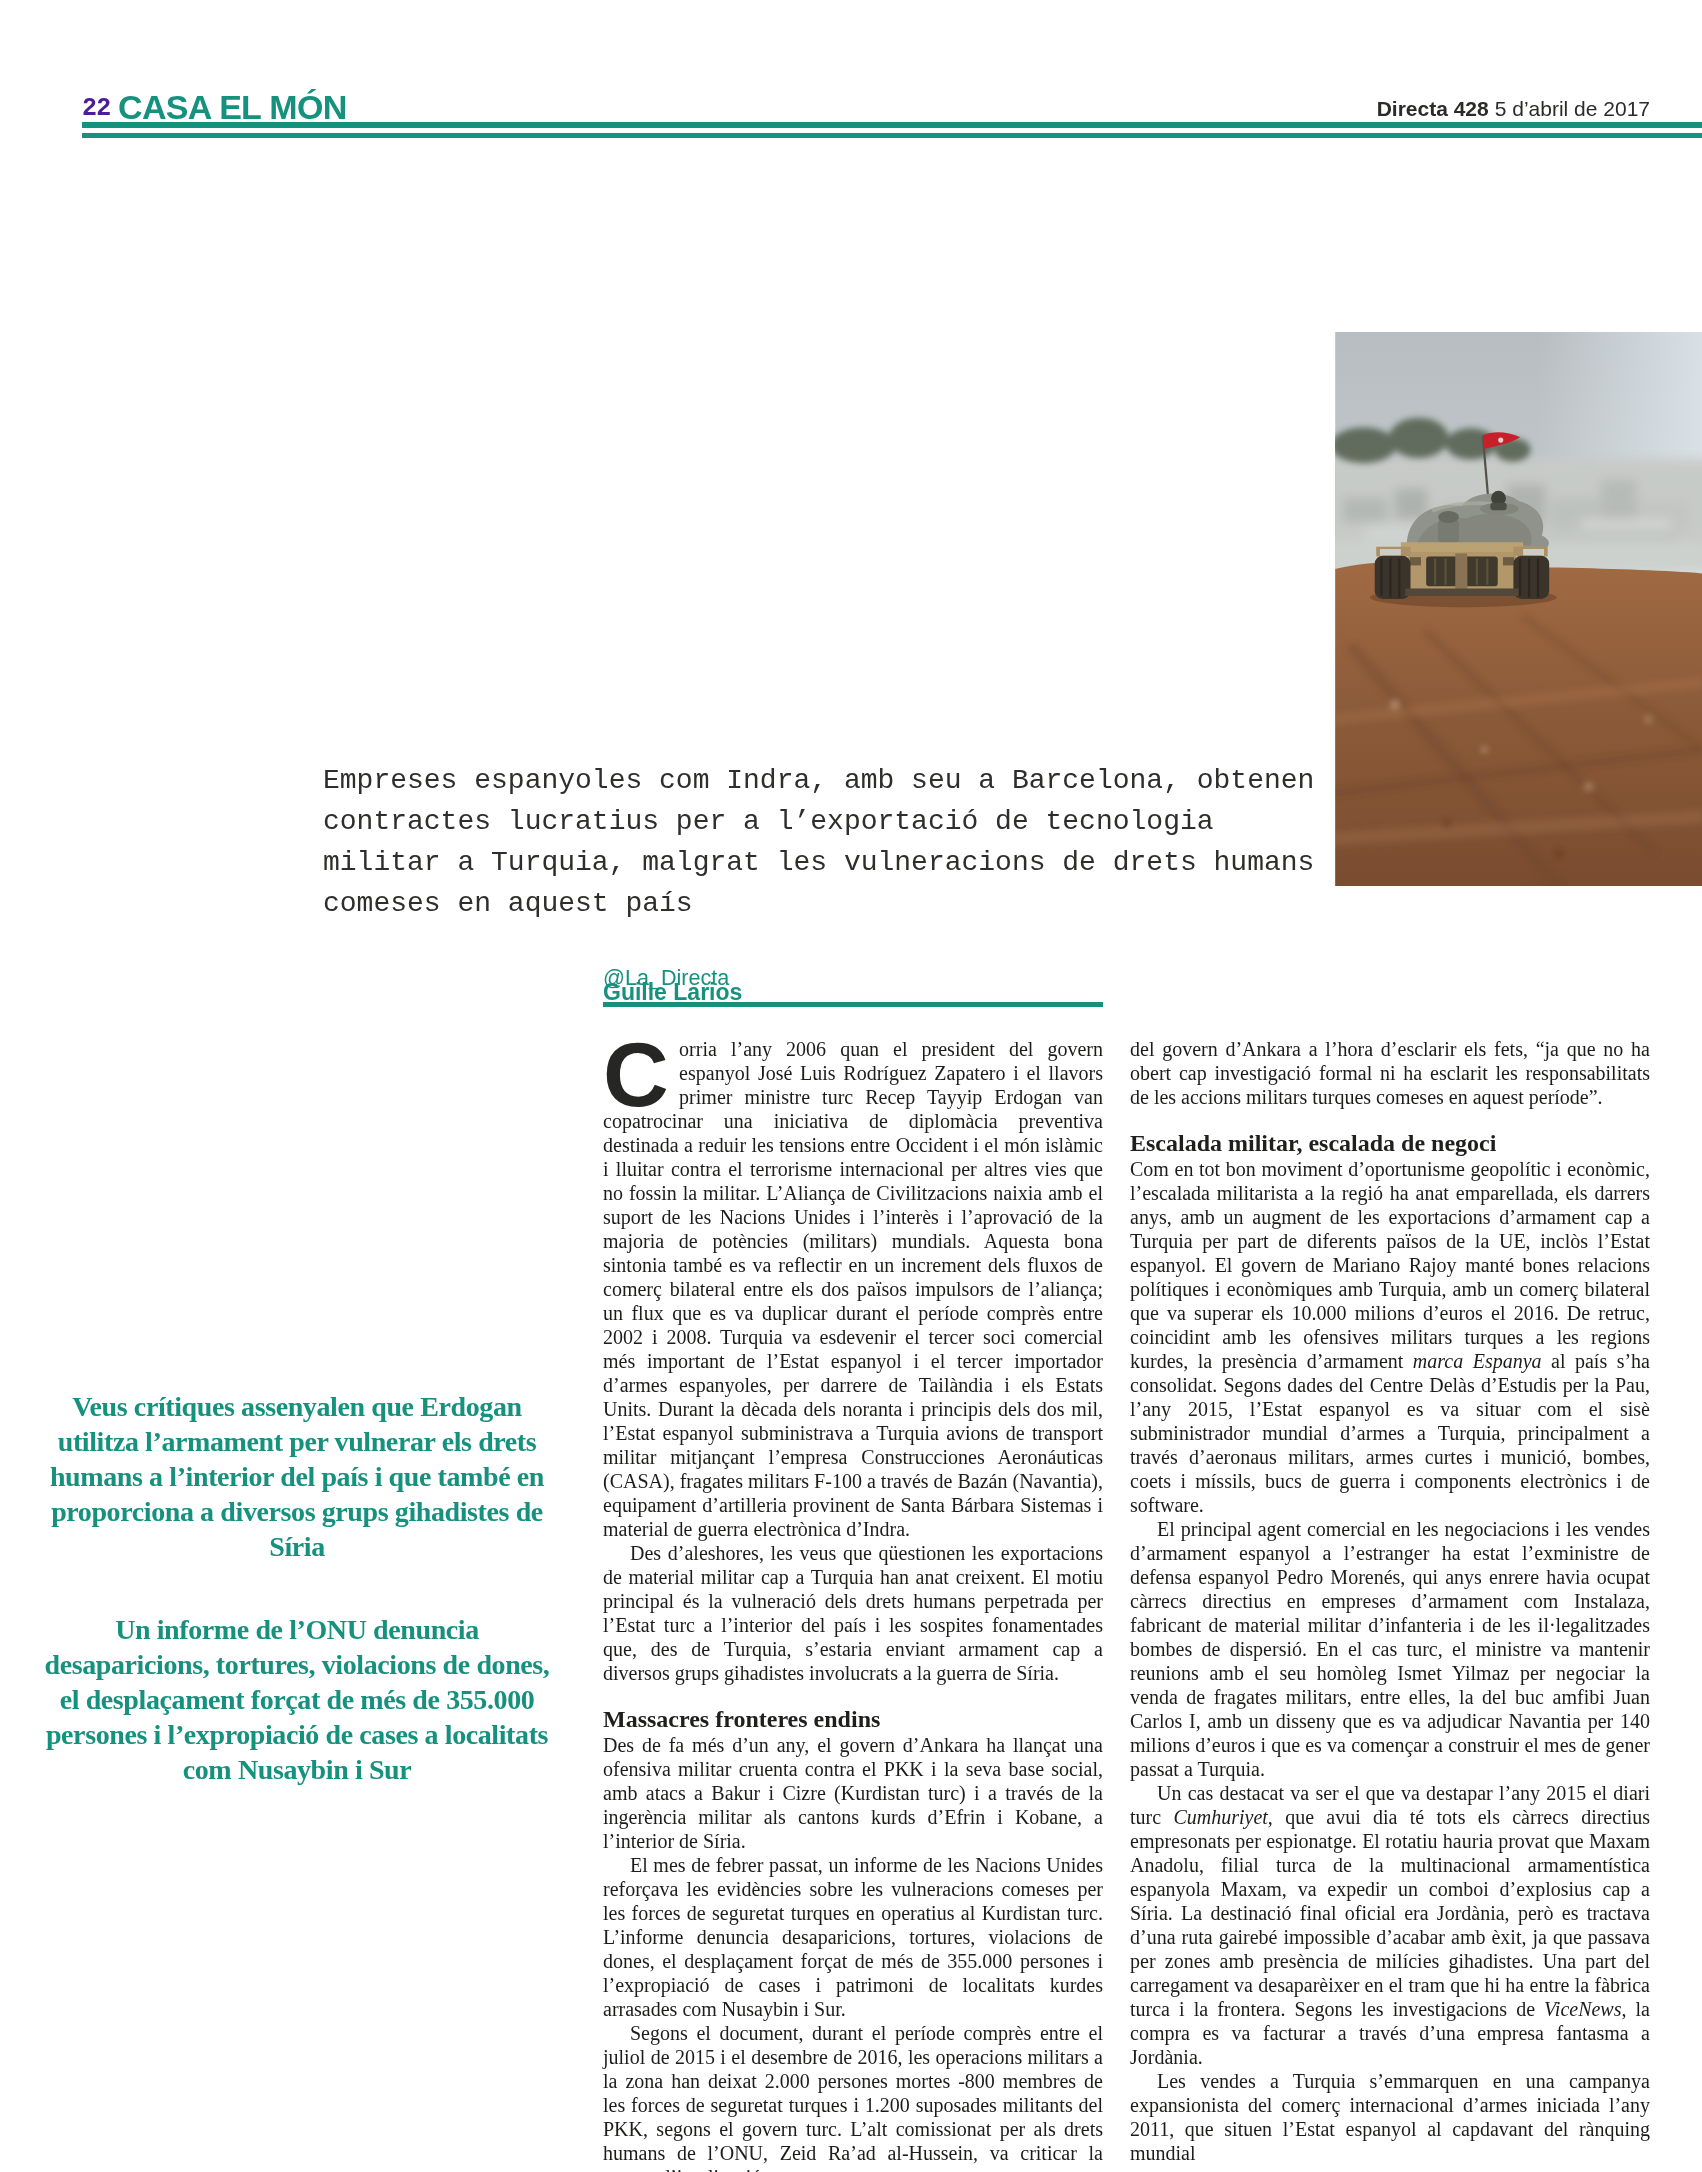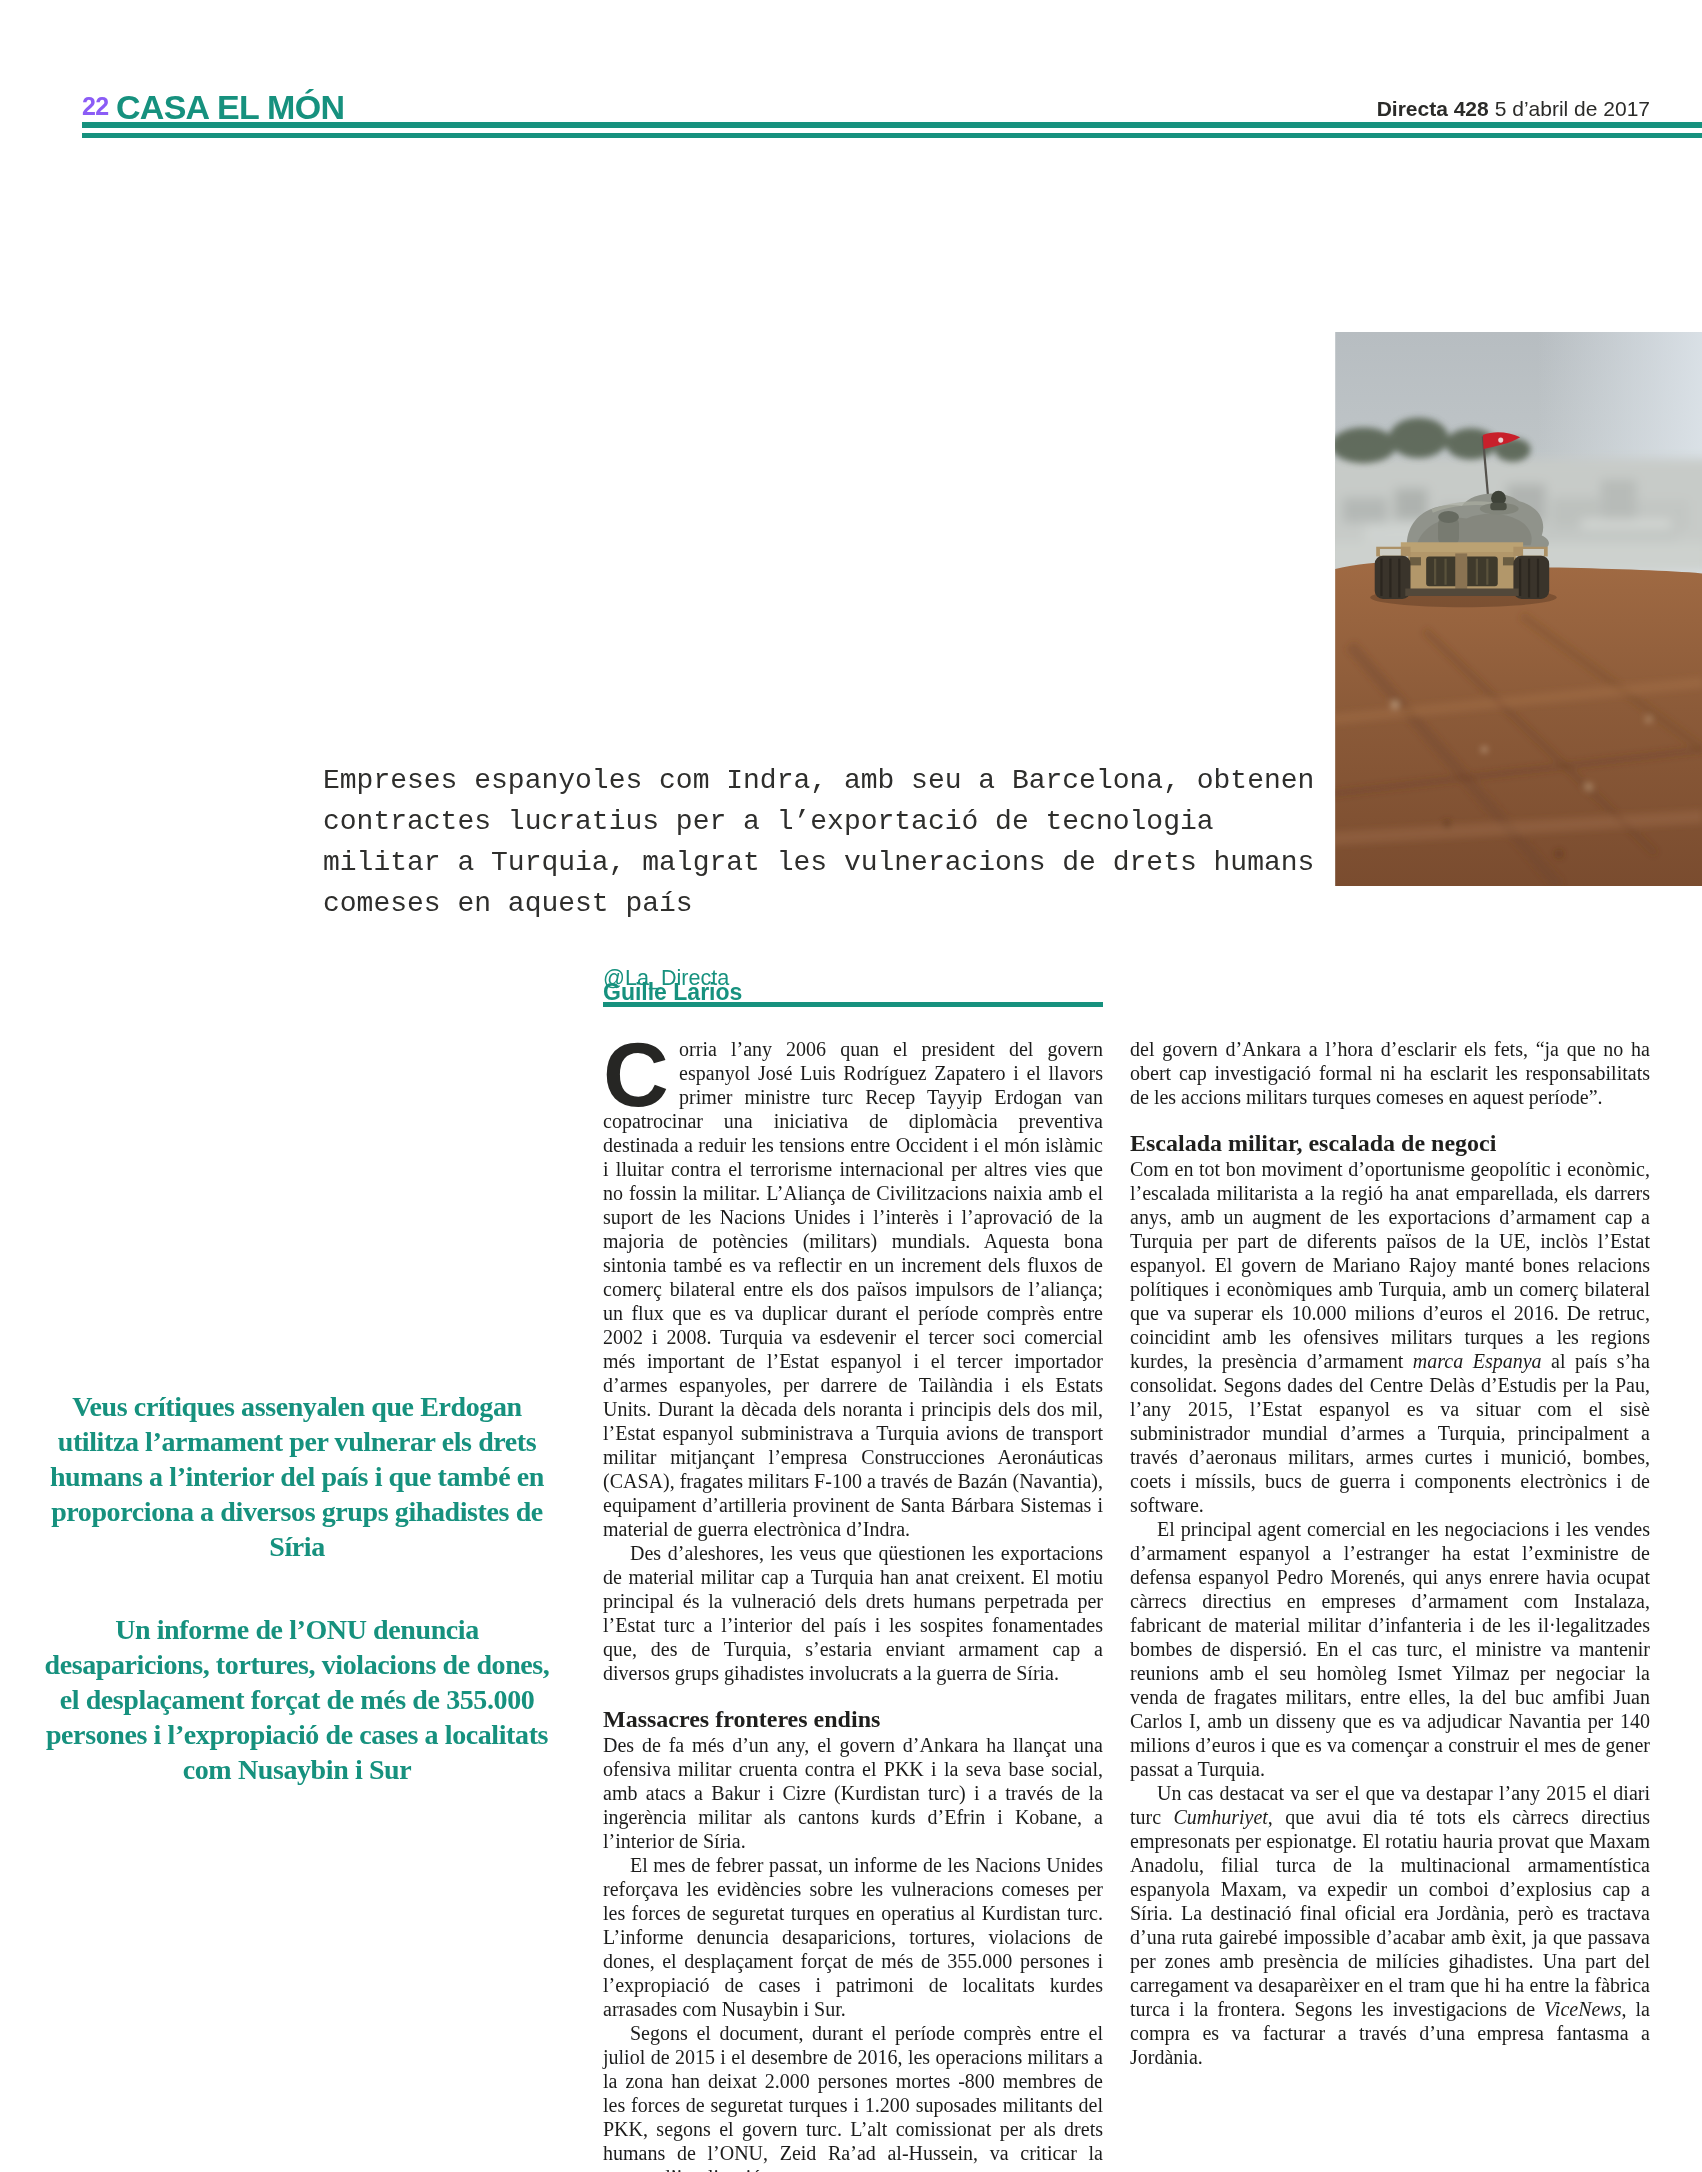--- a/index.html
+++ b/index.html
@@ -12,21 +12,21 @@
   .page{
     position:relative;
     width:1703px;height:2172px;
     background:#ffffff;
     overflow:hidden;
     font-family:"Liberation Serif", serif;
     color:var(--ink);
   }
   
   .masthead{position:absolute;left:82px;top:88px;white-space:nowrap;}
-  .page-number{font-family:Liberation Sans, sans-serif;font-weight:bold;font-size:25px;color:#8b5cf6;vertical-align:4.5px;letter-spacing:-0.7px;}
+  .page-number{font-family:Liberation Mono, monospace;font-weight:bold;font-size:25px;color:#4c1d95;vertical-align:4.5px;letter-spacing:-0.7px;}
   .section-title{font-family:"Liberation Sans",sans-serif;font-weight:bold;font-size:34px;color:var(--teal);letter-spacing:-0.7px;margin-left:7.5px;}
   .issue-line{position:absolute;right:53px;top:97px;font-family:"Liberation Sans",sans-serif;font-size:21px;color:#2B2B29;white-space:nowrap;}
   .issue-label{font-weight:bold;}
   .issue-date{font-weight:normal;margin-left:6px;}
   .rule-a{position:absolute;left:82px;top:122px;width:1621px;height:6px;background:var(--teal);}
   .rule-b{position:absolute;left:82px;top:133px;width:1621px;height:4.5px;background:var(--teal);}
   
   .headline{
     position:absolute;top:337px;right:375px;width:1059px;
     font-family:"Liberation Sans",sans-serif;font-weight:bold;
@@ -231,16 +231,17 @@
       <p class="para"><span>Des de fa més d’un any, el govern d’Ankara ha llançat una ofensiva militar cruenta contra el PKK i la seva base social, amb atacs a Bakur i Cizre (Kurdistan turc) i a través de la ingerència militar als cantons kurds d’Efrin i Kobane, a l’interior de Síria.</span></p>
       <p class="para"><span>El mes de febrer passat, un informe de les Nacions Unides reforçava les evidències sobre les vulneracions comeses per les forces de seguretat turques en operatius al Kurdistan turc. L’informe denuncia desaparicions, tortures, violacions de dones, el desplaçament forçat de més de 355.000 persones i l’expropiació de cases i patrimoni de localitats kurdes arrasades com Nusaybin i Sur.</span></p>
       <p class="para"><span>Segons el document, durant el període comprès entre el juliol de 2015 i el desembre de 2016, les operacions militars a la zona han deixat 2.000 persones mortes -800 membres de les forces de seguretat turques i 1.200 suposades militants del PKK, segons el govern turc. L’alt comissionat per als drets humans de l’ONU, Zeid Ra’ad al-Hussein, va criticar la manca d’implicació</span></p>
     </div>
   <div class="col" id="col2">
       <p class="para cont"><span>del govern d’Ankara a l’hora d’esclarir els fets, “ja que no ha obert cap investigació formal ni ha esclarit les responsabilitats de les accions militars turques comeses en aquest període”.</span></p>
       <h3 class="body-heading"><span>Escalada militar, escalada de negoci</span></h3>
       <p class="para"><span>Com en tot bon moviment d’oportunisme geopolític i econòmic, l’escalada militarista a la regió ha anat emparellada, els darrers anys, amb un augment de les exportacions d’armament cap a Turquia per part de diferents països de la UE, inclòs l’Estat espanyol. El govern de Mariano Rajoy manté bones relacions polítiques i econòmiques amb Turquia, amb un comerç bilateral que va superar els 10.000 milions d’euros el 2016. De retruc, coincidint amb les ofensives militars turques a les regions kurdes, la presència d’armament </span><span class="it">marca Espanya</span><span> al país s’ha consolidat. Segons dades del Centre Delàs d’Estudis per la Pau, l’any 2015, l’Estat espanyol es va situar com el sisè subministrador mundial d’armes a Turquia, principalment a través d’aeronaus militars, armes curtes i munició, bombes, coets i míssils, bucs de guerra i components electrònics i de software.</span></p>
       <p class="para"><span>El principal agent comercial en les negociacions i les vendes d’armament espanyol a l’estranger ha estat l’exministre de defensa espanyol Pedro Morenés, qui anys enrere havia ocupat càrrecs directius en empreses d’armament com Instalaza, fabricant de material militar d’infanteria i de les il·legalitzades bombes de dispersió. En el cas turc, el ministre va mantenir reunions amb el seu homòleg Ismet Yilmaz per negociar la venda de fragates militars, entre elles, la del buc amfibi Juan Carlos I, amb un disseny que es va adjudicar Navantia per 140 milions d’euros i que es va començar a construir el mes de gener passat a Turquia.</span></p>
       <p class="para"><span>Un cas destacat va ser el que va destapar l’any 2015 el diari turc </span><span class="it">Cumhuriyet</span><span>, que avui dia té tots els càrrecs directius empresonats per espionatge. El rotatiu hauria provat que Maxam Anadolu, filial turca de la multinacional armamentística espanyola Maxam, va expedir un comboi d’explosius cap a Síria. La destinació final oficial era Jordània, però es tractava d’una ruta gairebé impossible d’acabar amb èxit, ja que passava per zones amb presència de milícies gihadistes. Una part del carregament va desaparèixer en el tram que hi ha entre la fàbrica turca i la frontera. Segons les investigacions de </span><span class="it">ViceNews</span><span>, la compra es va facturar a través d’una empresa fantasma a Jordània.</span></p>
+      <p class="para"><span>Les vendes a Turquia s’emmarquen en una campanya expansionista del comerç internacional d’armes iniciada l’any 2011, que situen l’Estat espanyol al capdavant del rànquing mundial</span></p>
     </div>
 
 </div>
 
 
 </body></html>

